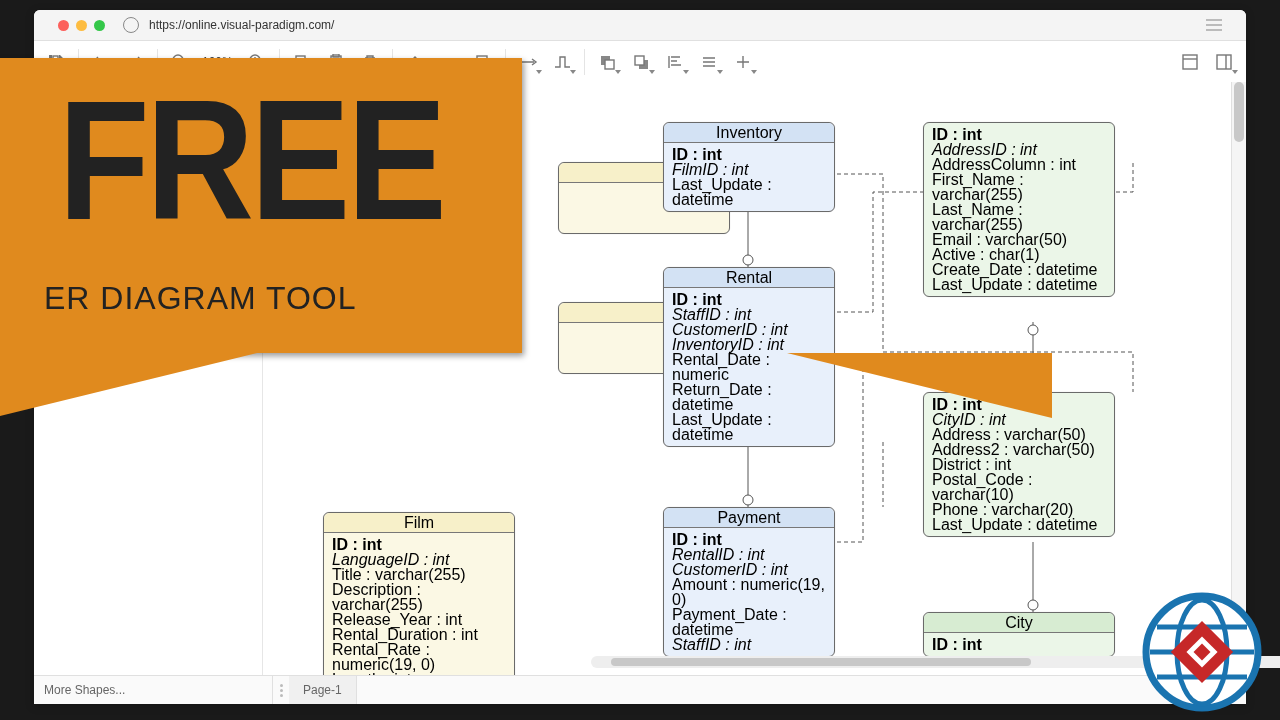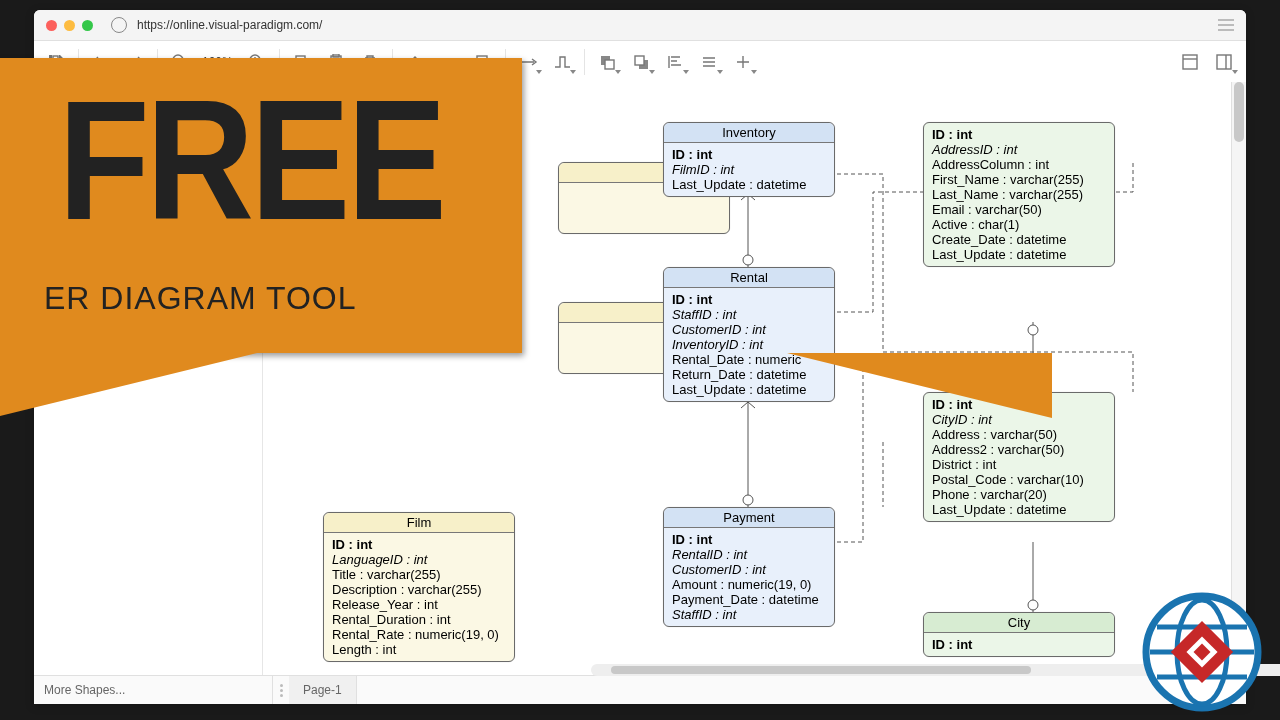--- a/index.html
+++ b/index.html
@@ -1,18 +1,18 @@
 <!DOCTYPE html>
 <html><head>
 <meta charset="utf-8">
 <style>
   html,body{margin:0;padding:0;width:1280px;height:720px;background:#1a1a1a;font-family:Arial,Helvetica,sans-serif;overflow:hidden}
   .window{position:absolute;left:34px;top:10px;width:1212px;height:694px;background:#fff;border-radius:6px 6px 0 0;box-shadow:0 2px 8px rgba(0,0,0,.25)}
   
-  .titlebar{height:30px;background:#f4f4f4;border-bottom:1px solid #e0e0e0;display:flex;align-items:center;padding:0 12px;border-radius:6px 6px 0 0}
+  .titlebar{height:30px;background:#f4f4f4;border-bottom:1px solid #e0e0e0;display:flex;align-items:center;padding:0 24px;border-radius:6px 6px 0 0}
   .dots{display:flex;gap:7px;margin-right:18px}
   .dot{width:11px;height:11px;border-radius:50%}
   .dot.r{background:#fc605c}.dot.y{background:#fdbc40}.dot.g{background:#34c749}
   .urlcircle{width:14px;height:14px;border:1.2px solid #888;border-radius:50%;margin-right:10px}
   .url{font-size:12px;color:#333}
   .hamburger{margin-left:auto;display:flex;flex-direction:column;gap:3px}
   .hamburger span{display:block;width:16px;height:2px;background:#bbb}
   
   .toolbar{height:42px;display:flex;align-items:center;padding:0 6px;border-bottom:1px solid #e0e0e0;gap:2px}
   .tbtn{width:32px;height:32px;display:flex;align-items:center;justify-content:center;color:#666;position:relative}
@@ -24,41 +24,41 @@
   .main{position:absolute;left:0;top:72px;right:0;bottom:28px;display:flex}
   .side{width:228px;border-right:1px solid #e6e6e6;background:#fff;position:relative}
   .search{margin:6px;height:26px;border:1px solid #dcdcdc;border-radius:2px;display:flex;align-items:center;padding:0 8px;font-size:11px;color:#aaa}
   .cat{padding:6px 8px;font-size:12px;color:#555;border-top:1px solid #eee}
   .cat::before{content:'▼';font-size:8px;color:#888;margin-right:6px}
   .palicons{padding:4px 8px;display:flex;flex-direction:column;gap:6px}
   .palicon{width:22px;height:16px;border:1px solid #b07000;background:#ffd66b;border-radius:2px}
   .palicon.g2{border-color:#2a7a2a;background:#6bd66b}
   .canvas{flex:1;position:relative;background:#fff;overflow:hidden}
   
-  .entity{position:absolute;border:1px solid #6a6a6a;border-radius:6px;font-size:13px;line-height:15px;background:#fff;box-shadow:0 0 0 .5px rgba(0,0,0,.05)}
+  .entity{position:absolute;border:1px solid #6a6a6a;border-radius:6px;font-size:16px;line-height:15px;background:#fff;box-shadow:0 0 0 .5px rgba(0,0,0,.05)}
   .entity .hdr{text-align:center;font-weight:400;padding:2px 0;border-bottom:1px solid #777;border-radius:6px 6px 0 0}
   .entity .body{padding:4px 8px}
   .entity.yel .hdr{background:#f7f0c9}
   .entity.yel{background:#fbf8e4}
   .entity.blu .hdr{background:#d3e2f4}
   .entity.blu{background:#e8f0fb}
   .entity.grn .hdr{background:#d7ecd2}
   .entity.grn{background:#ebf6e8}
   .pk{font-weight:bold}
   .fk{font-style:italic}
   
   svg.links{position:absolute;left:0;top:0;pointer-events:none}
   
   .banner{position:absolute;left:-8px;top:58px;width:530px;height:370px;pointer-events:none}
   .banner .shape{position:absolute;left:0;top:0;width:530px;height:295px;background:#e08a1e;box-shadow:2px 3px 6px rgba(0,0,0,.4)}
   .banner .tail{position:absolute;left:0;top:295px;width:530px;height:0;border-left:265px solid #e08a1e;border-right:265px solid #e08a1e;border-bottom:65px solid transparent}
   .banner .txt1{position:absolute;left:40px;top:4px;font-size:170px;font-weight:700;letter-spacing:-4px;color:#222;font-family:"Arial Narrow",Arial,sans-serif;transform:scaleX(.88)}
   .banner .txt2{position:absolute;left:52px;top:222px;font-size:32px;letter-spacing:1px;color:#222;font-family:"Arial Narrow",Arial,sans-serif;font-weight:400}
   
-  .footer{position:absolute;left:0;right:0;bottom:0;height:28px;display:flex;align-items:flex-end;font-size:12px;color:#666;background:#fafafa;border-top:1px solid #e0e0e0}
+  .footer{position:absolute;left:0;right:0;bottom:0;height:28px;display:flex;align-items:center;font-size:12px;color:#666;background:#fafafa;border-top:1px solid #e0e0e0}
   .footer .more{width:228px;padding-left:10px;border-right:1px solid #e0e0e0;height:100%;display:flex;align-items:center}
   .footer .pg{padding:0 14px;height:100%;display:flex;align-items:center;border-right:1px solid #e0e0e0;background:#f0f0f0}
   .drag{width:8px;height:100%;display:flex;flex-direction:column;justify-content:center;align-items:center;gap:2px;margin:0 4px}
   .drag i{width:3px;height:3px;background:#bbb;border-radius:50%}
   .vscroll{position:absolute;right:0;top:72px;bottom:28px;width:14px;background:#f5f5f5;border-left:1px solid #e0e0e0}
   .vthumb{position:absolute;top:0;left:2px;right:2px;height:60px;background:#c8c8c8;border-radius:5px}
   .hscroll{position:absolute;left:228px;right:14px;bottom:28px;height:14px;background:#f5f5f5;border-top:1px solid #e0e0e0}
   .hthumb{position:absolute;left:30px;top:2px;bottom:2px;width:360px;background:#c8c8c8;border-radius:5px}
   
   .logo{position:absolute;right:18px;bottom:8px;width:120px;height:120px}

